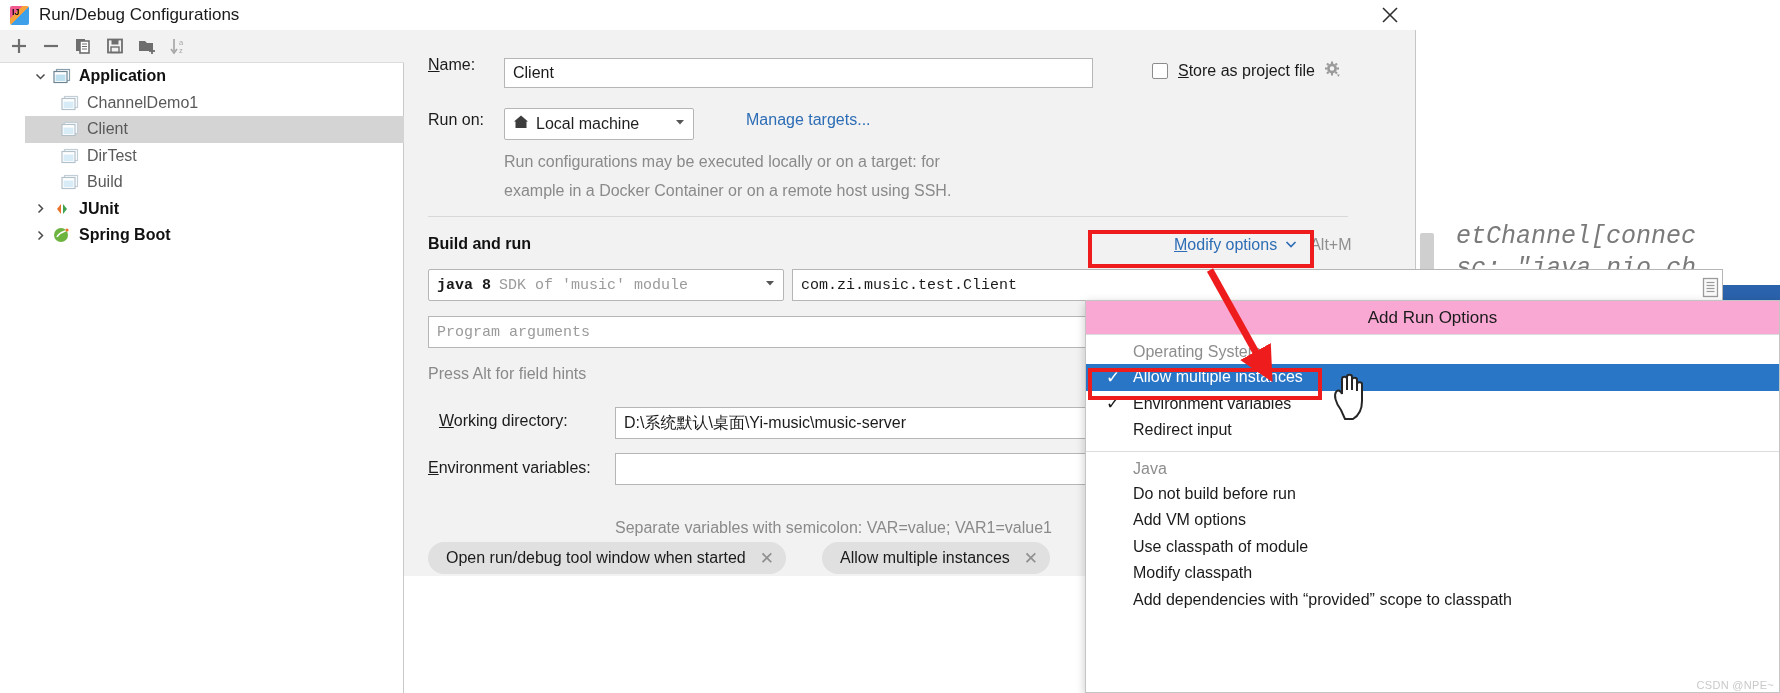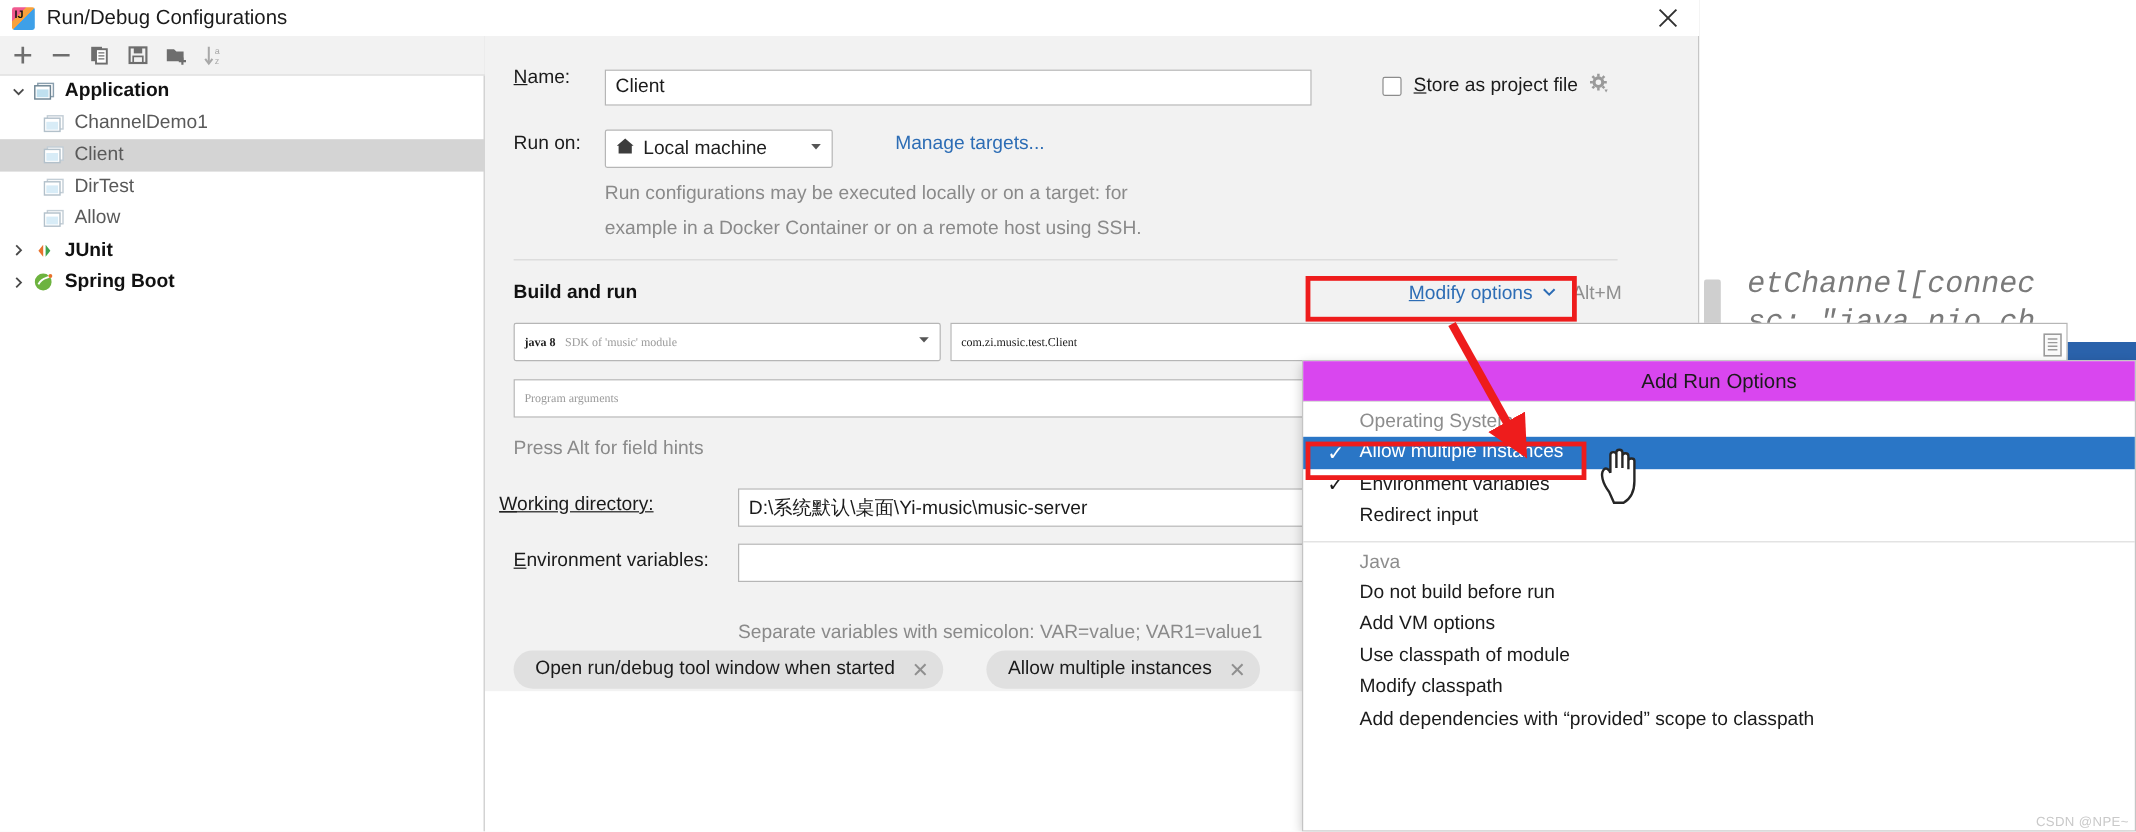--- a/index.html
+++ b/index.html
@@ -71,41 +71,41 @@
     background: #f2f2f2; border-bottom: 1px solid #dcdcdc;
     display: flex; align-items: center; gap: 2px; padding-left: 4px;
   }
   .tb-btn {
     width: 30px; height: 28px; display: flex; align-items: center; justify-content: center;
     cursor: pointer;
   }
   .tree { position: absolute; left: 0; top: 33px; width: 404px; }
   .tree-row {
     height: 26.5px; display: flex; align-items: center; cursor: pointer;
-    font-size: 16px; padding-left: 4px;
+    font-size: 16px; padding-left: 4px; margin-left: 25px;
   }
   .tree-row.selected { background: #d4d4d4; }
   .twisty { width: 22px; display: flex; align-items: center; justify-content: center; }
   .tree-icon { width: 22px; height: 20px; margin-right: 6px; display: flex; align-items: center; justify-content: center; }
   .tree-label-group { font-weight: bold; color: #111; }
   .tree-label-child { color: #595959; }
   .indent { width: 30px; }
 
   
   .form { position: absolute; left: 404px; top: 30px; width: 1012px; height: 663px; }
   .row { position: absolute; display: flex; align-items: center; }
   .flabel { font-size: 16px; color: #1b1b1b; white-space: nowrap; }
   .flabel u { text-decoration: underline; }
   .txtinput {
     background: #ffffff; border: 1px solid #b6b6b6; height: 30px;
     font-size: 16px; color: #1b1b1b; padding: 0 8px;
     display: flex; align-items: center; white-space: nowrap; overflow: hidden;
   }
   .txtinput.placeholder { color: #9a9a9a; }
-  .mono { font-family: Liberation Serif, serif; font-size: 10px; }
+  .mono { font-family: Liberation Mono, monospace; font-size: 15px; }
 
   .combo {
     background: #ffffff; border: 1px solid #b6b6b6; height: 32px;
     display: flex; align-items: center; padding: 0 6px 0 8px;
     font-size: 16px; cursor: pointer; border-radius: 2px;
   }
   .combo .arrow { margin-left: auto; }
   .hint { color: #8a8a8a; font-size: 16px; }
   .link { color: #2d6db5; font-size: 16px; cursor: pointer; margin-left: 40px; }
 
@@ -128,21 +128,21 @@
     cursor: pointer;
   }
 
   
   .popup {
     position: absolute; left: 1085px; top: 300px; width: 695px; height: 393px;
     background: #ffffff; border: 1px solid #c4c4c4;
     box-shadow: 0 3px 9px rgba(0,0,0,0.22);
   }
   .popup-header {
-    height: 34px; background: #d946ef; border-bottom: 1px solid #dcdcdc;
+    height: 34px; background: #f9a8d4; border-bottom: 1px solid #dcdcdc;
     display: flex; align-items: center; justify-content: center;
     font-size: 17px; color: #1b1b1b;
   }
   .menu-group-label {
     padding: 8px 0 3px 47px; font-size: 16px; color: #8d8d8d;
   }
   .menu-item {
     height: 26.5px; display: flex; align-items: center; cursor: pointer;
     font-size: 16px; color: #1b1b1b; padding-left: 20px;
   }
@@ -290,21 +290,21 @@
 
         <div class="tree-row">
           <div class="indent"></div>
           <div class="tree-icon">
             <svg width="18" height="16" viewBox="0 0 18 16">
               <rect x="3.5" y="1.5" width="13" height="11" fill="#fff" stroke="#c3ced6" stroke-width="1.2"></rect>
               <rect x="1" y="3.5" width="13" height="11" fill="#fff" stroke="#b3c1cb" stroke-width="1.2"></rect>
               <rect x="2.6" y="6.5" width="9.8" height="6.5" fill="#d8ecf7"></rect>
             </svg>
           </div>
-          <span class="tree-label-child">Allow</span>
+          <span class="tree-label-child">Build</span>
         </div>
 
         <div class="tree-row">
           <div class="twisty">
             <svg width="13" height="13" viewBox="0 0 13 13">
                 <path d="M4.5 2.5 L8.5 6.5 L4.5 10.5" fill="none" stroke="#4a4a4a" stroke-width="1.5"></path>
               </svg>
           </div>
           <div class="tree-icon">
             <svg width="18" height="16" viewBox="0 0 18 16">
@@ -417,21 +417,21 @@
           <line x1="5.5" y1="8.5" x2="13.5" y2="8.5" stroke="#9b9b9b" stroke-width="1.2"></line>
           <line x1="5.5" y1="11.5" x2="13.5" y2="11.5" stroke="#9b9b9b" stroke-width="1.2"></line>
           <line x1="5.5" y1="14.5" x2="13.5" y2="14.5" stroke="#9b9b9b" stroke-width="1.2"></line>
         </svg>
       </div>
 
       <div class="txtinput placeholder mono" style="position:absolute; left:24px; top:286px; width:1295px; height:32px;">Program arguments</div>
 
       <div style="position:absolute; left:24px; top:335px;" class="hint">Press Alt for field hints</div>
 
-      <div class="row" style="left:12px; top:382px;text-decoration:underline;">
+      <div class="row" style="left:35px; top:382px;">
         <span class="flabel"><u>W</u>orking directory:</span>
       </div>
       <div class="txtinput" style="position:absolute; left:211px; top:377px; width:1108px; height:32px;">D:\系统默认\桌面\Yi-music\music-server</div>
 
       <div class="row" style="left:24px; top:429px;">
         <span class="flabel"><u>E</u>nvironment variables:</span>
       </div>
       <div class="txtinput" style="position:absolute; left:211px; top:423px; width:1108px; height:32px;"></div>
 
       <div style="position:absolute; left:211px; top:489px;" class="hint">Separate variables with semicolon: VAR=value; VAR1=value1</div>

